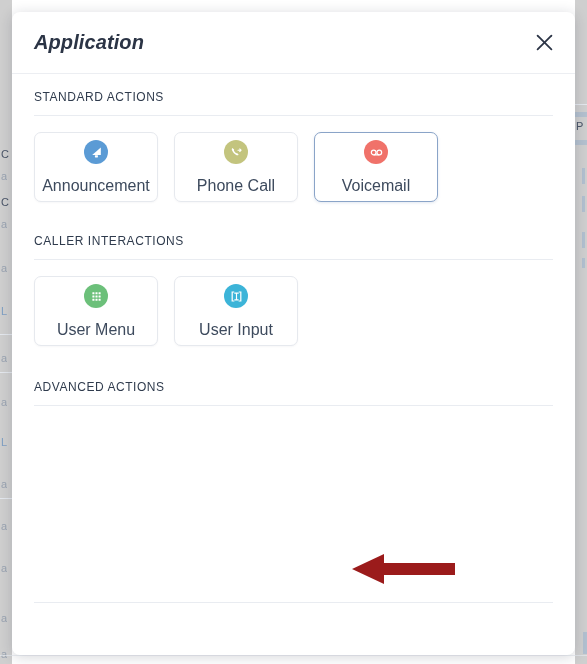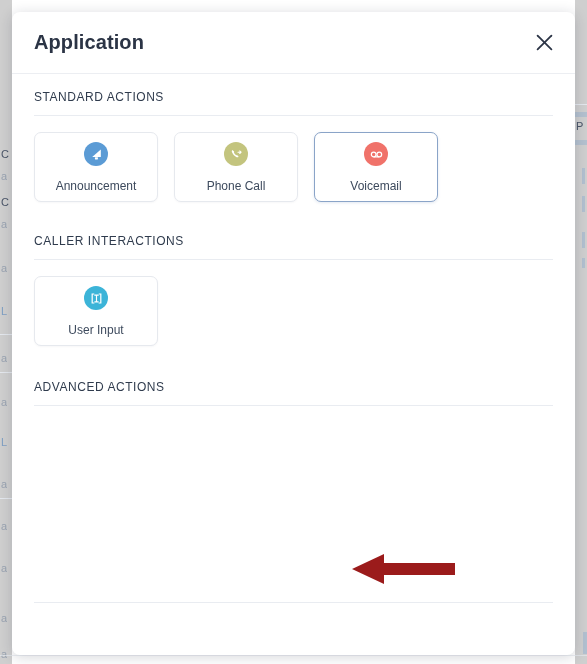--- a/index.html
+++ b/index.html
@@ -70,20 +70,21 @@
   
   #modal-header {
     height: 62px;
     flex: 0 0 62px;
     display: flex;
     align-items: center;
     justify-content: space-between;
     padding: 0 18px 0 22px;
     box-sizing: border-box;
     border-bottom: 1px solid #eceef2;
+    font-style: italic;
   }
   #modal-title {
     font-size: 20px;
     font-weight: bold;
     color: #2b3445;
     letter-spacing: 0.1px;
   }
   #close-btn {
     width: 26px;
     height: 26px;
@@ -139,21 +140,21 @@
     justify-content: center;
     cursor: pointer;
     box-shadow: 0 1px 2px rgba(30,40,60,0.035);
   }
   .action-card.selected {
     border: 1.5px solid #8aa4c8;
     box-shadow: 0 1px 3px rgba(90,120,170,0.18);
   }
   .card-label {
     margin-top: 14px;
-    font-size: 12px;
+    font-size: 16px;
     color: #3d4a5d;
     line-height: 1;
     white-space: nowrap;
   }
 
   .icon-circle {
     width: 24px;
     height: 24px;
     border-radius: 50%;
     display: flex;
@@ -271,20 +272,38 @@
 
       <div class="card-row second">
 
       </div>
     </div>
 
     <div class="section">
       <div class="section-title">CALLER INTERACTIONS</div>
 
       <div class="card-row last">
+        <div class="action-card">
+          <span class="icon-circle" style="background:#6cc07a">
+            <svg width="15" height="15" viewBox="0 0 16 16" aria-hidden="true">
+              <g fill="#ffffff">
+                <rect x="3.6" y="3.4" width="2.2" height="2.2" rx="0.3"></rect>
+                <rect x="6.9" y="3.4" width="2.2" height="2.2" rx="0.3"></rect>
+                <rect x="10.2" y="3.4" width="2.2" height="2.2" rx="0.3"></rect>
+                <rect x="3.6" y="6.9" width="2.2" height="2.2" rx="0.3"></rect>
+                <rect x="6.9" y="6.9" width="2.2" height="2.2" rx="0.3"></rect>
+                <rect x="10.2" y="6.9" width="2.2" height="2.2" rx="0.3"></rect>
+                <rect x="3.6" y="10.4" width="2.2" height="2.2" rx="0.3"></rect>
+                <rect x="6.9" y="10.4" width="2.2" height="2.2" rx="0.3"></rect>
+                <rect x="10.2" y="10.4" width="2.2" height="2.2" rx="0.3"></rect>
+              </g>
+            </svg>
+          </span>
+          <span class="card-label">User Menu</span>
+        </div>
 
         <div class="action-card">
           <span class="icon-circle" style="background:#3cb4d8">
             <svg width="15" height="15" viewBox="0 0 16 16" aria-hidden="true">
               <path d="M5.2 3.2H3.4v9.6h1.8M10.8 3.2h1.8v9.6h-1.8" stroke="#ffffff" stroke-width="1.3" fill="none" stroke-linecap="round"></path>
               <path d="M6.2 4.4h3.6M6.2 11.6h3.6M8 4.4v7.2" stroke="#ffffff" stroke-width="1.2" fill="none" stroke-linecap="round"></path>
             </svg>
           </span>
           <span class="card-label">User Input</span>
         </div>

